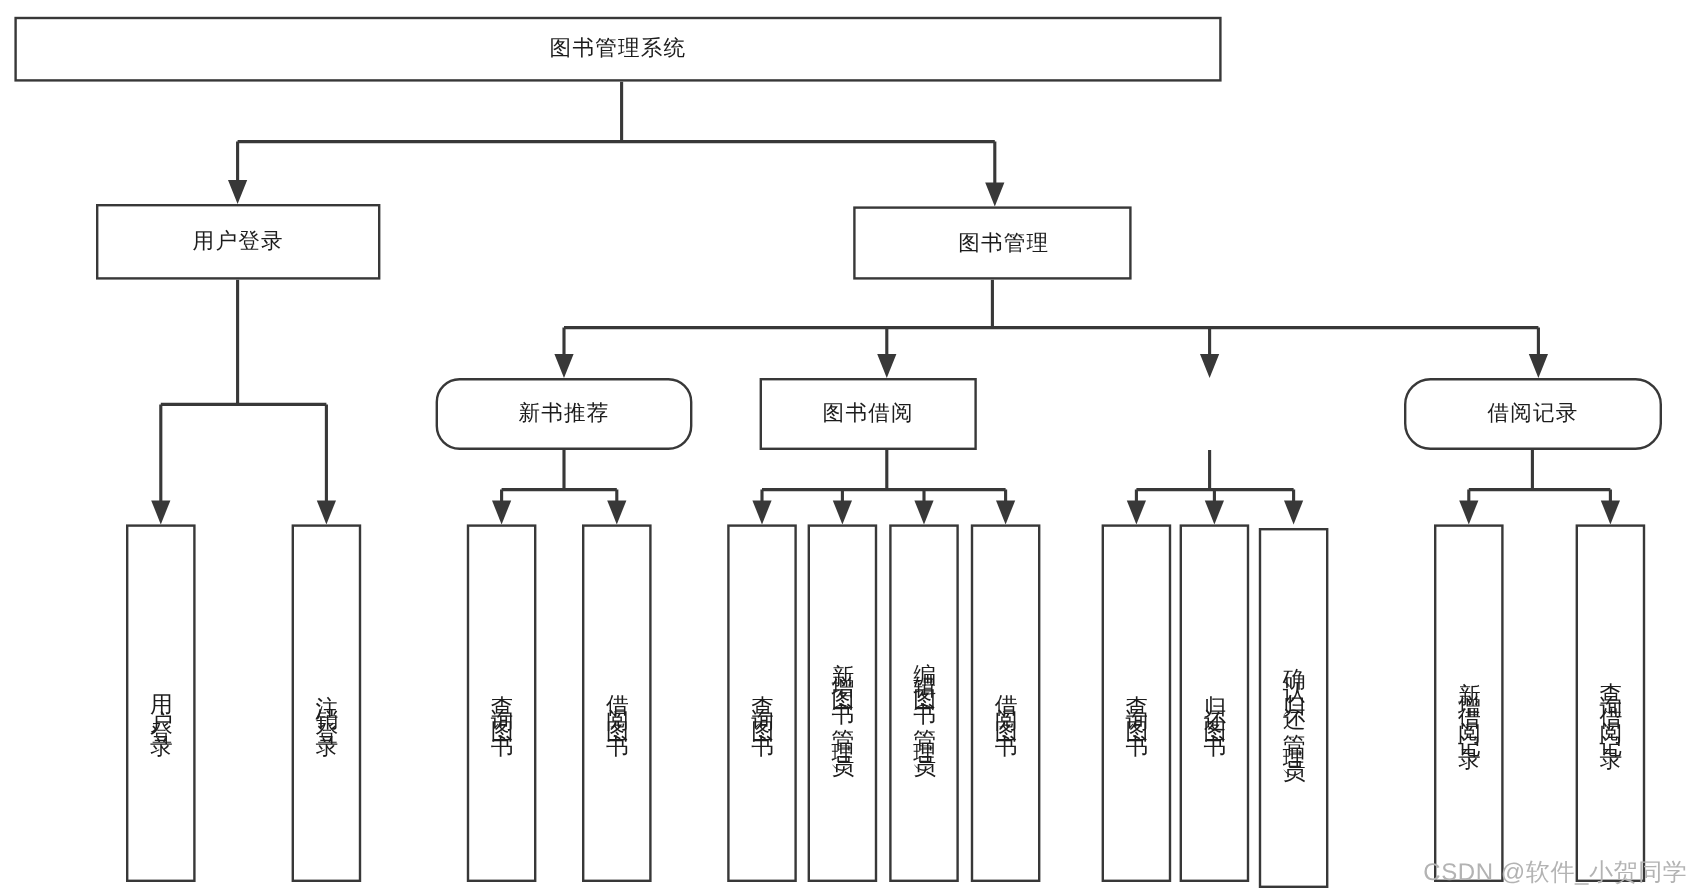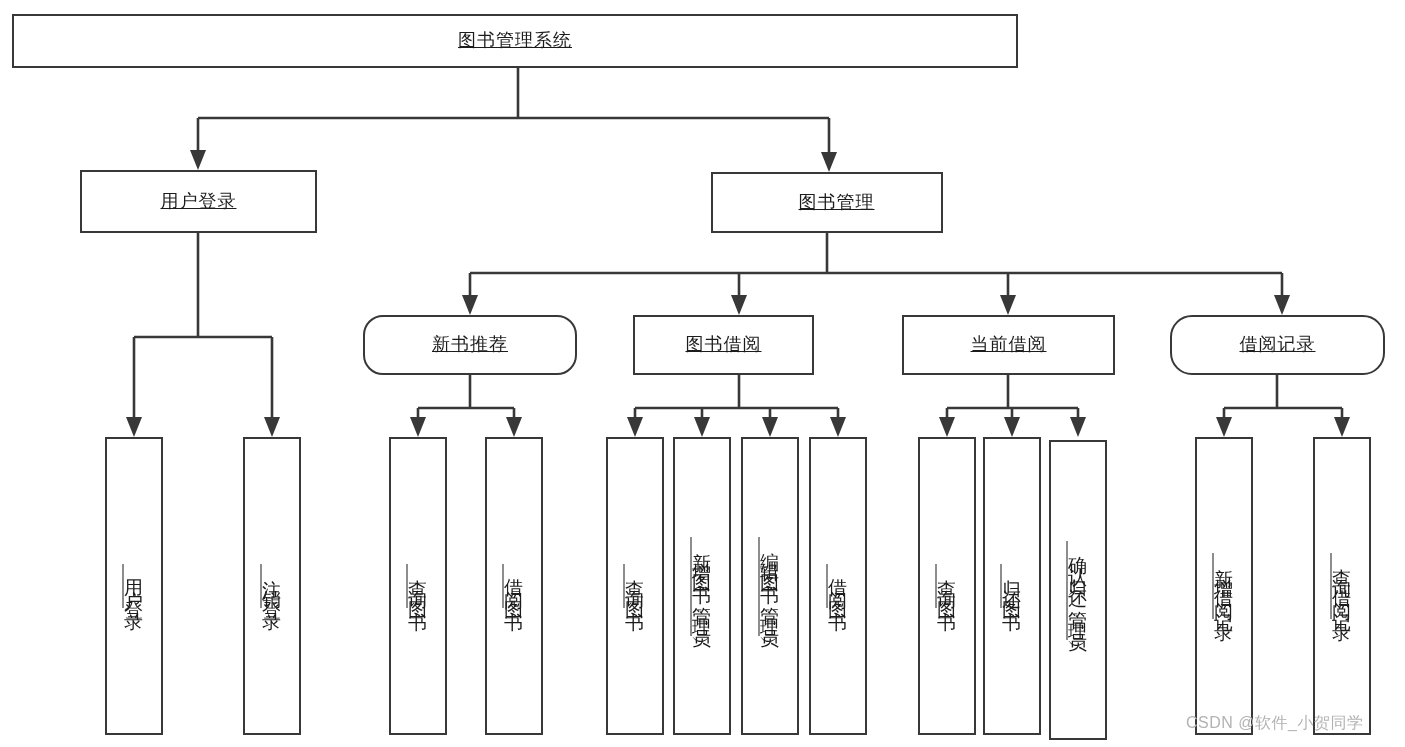--- a/index.html
+++ b/index.html
@@ -36,34 +36,33 @@
   .box {
     position: absolute;
     box-sizing: border-box;
     background: var(--fill);
     border: 2.5px solid var(--border);
     color: var(--text);
     display: flex;
     align-items: center;
     justify-content: center;
     text-align: center;
-    text-decoration: underline;
   }
   .h-box { font-size: 18px; letter-spacing: 1px; line-height: 1.2; }
   .v-box {
     writing-mode: vertical-rl;
     font-size: 19px;
     letter-spacing: 11px;
     line-height: 1;
   }
   .watermark {
     position: absolute;
     left: 1186px;
     top: 713px;
-    font-size: 16px;
+    font-size: 20px;
     letter-spacing: 0.5px;
     color: var(--watermark);
     white-space: nowrap;
     z-index: 5;
   }
 </style>
 </head>
 <body>
 
 <div class="stage">
@@ -118,21 +117,20 @@
     </g>
   </svg>
 
   <div class="box h-box" style="left:12px; top:14px; width:1006px; height:54px;">图书管理系统</div>
 
   <div class="box h-box" style="left:80px; top:170px; width:237px; height:63px;">用户登录</div>
   <div class="box h-box" style="left:711px; top:172px; width:232px; height:61px;padding-left:19px;">图书管理</div>
 
   <div class="box h-box" style="left:363px; top:315px; width:214px; height:60px;border-radius:20px;">新书推荐</div>
   <div class="box h-box" style="left:633px; top:315px; width:181px; height:60px;">图书借阅</div>
-  <div class="box h-box" style="left:902px; top:315px; width:213px; height:60px;">当前借阅</div>
   <div class="box h-box" style="left:1170px; top:315px; width:215px; height:60px;border-radius:22px;">借阅记录</div>
 
   <div class="box v-box" style="left:105px; top:437px; width:58px; height:298px;">用户登录</div>
   <div class="box v-box" style="left:243px; top:437px; width:58px; height:298px;">注销登录</div>
 
   <div class="box v-box" style="left:389px; top:437px; width:58px; height:298px;">查询图书</div>
   <div class="box v-box" style="left:485px; top:437px; width:58px; height:298px;">借阅图书</div>
 
   <div class="box v-box" style="left:606px; top:437px; width:58px; height:298px;">查询图书</div>
   <div class="box v-box" style="left:673px; top:437px; width:58px; height:298px;">新增图书（管理员）</div>

